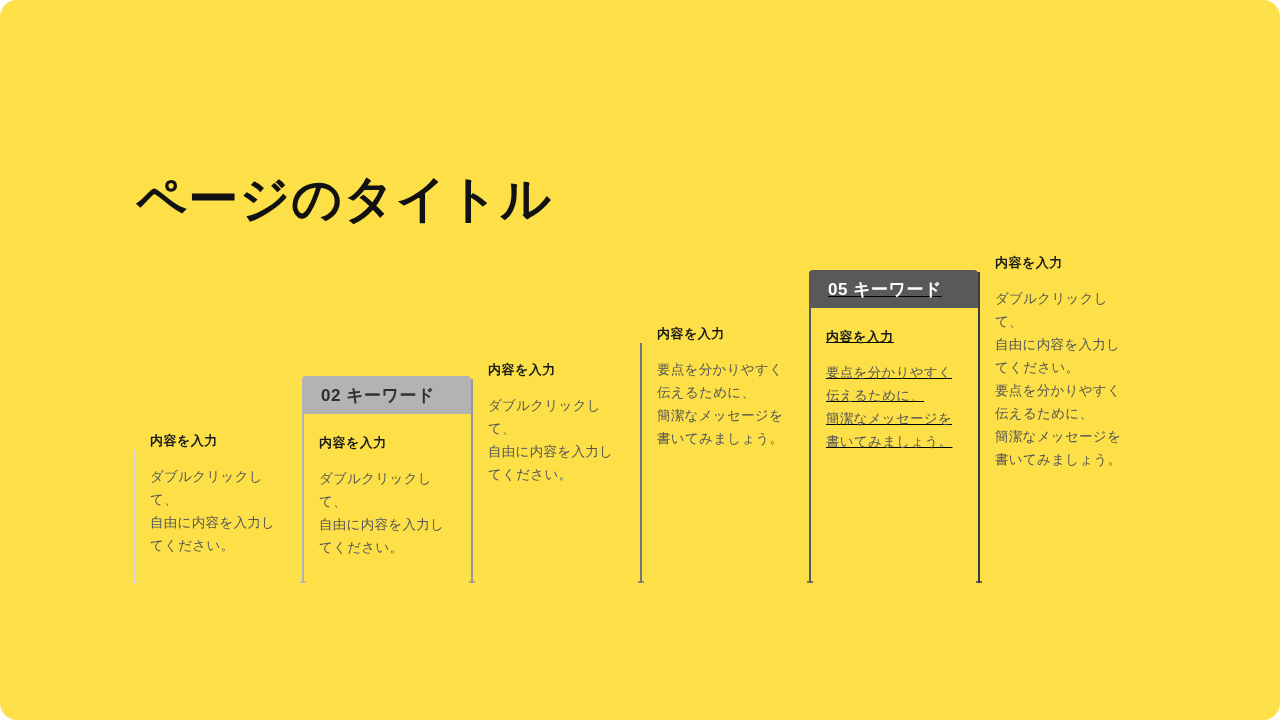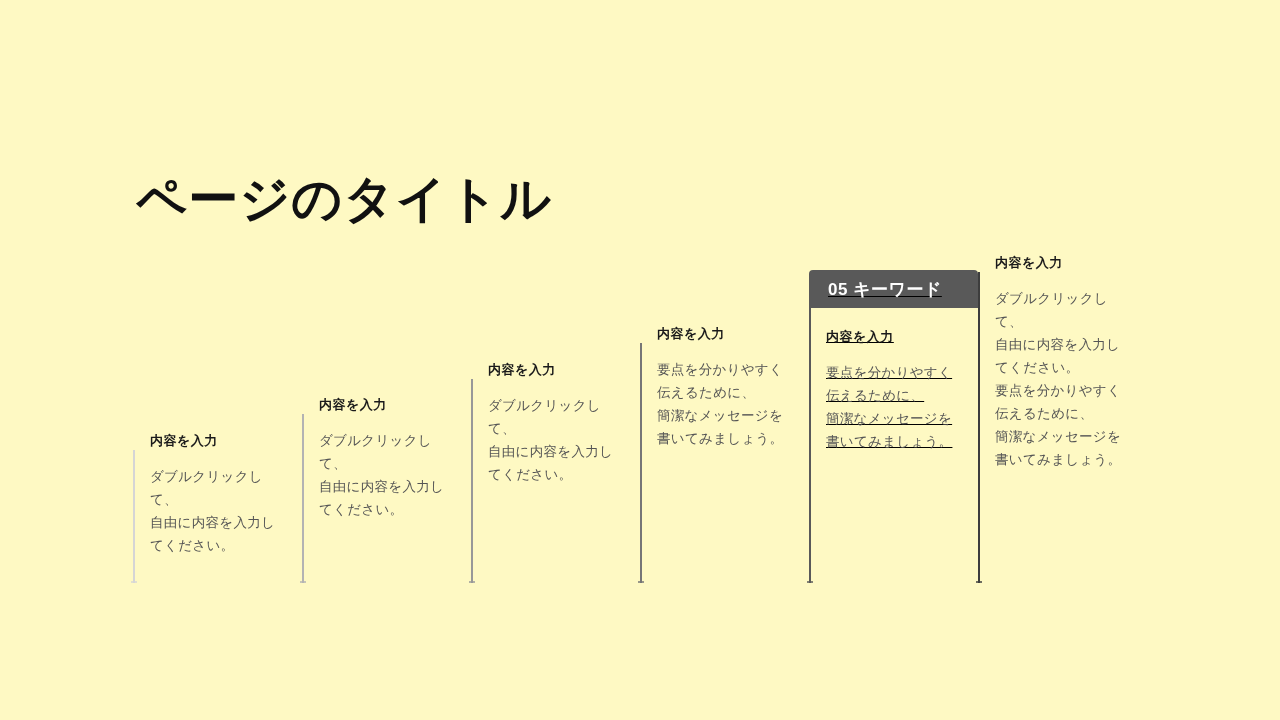--- a/index.html
+++ b/index.html
@@ -86,35 +86,38 @@
     font-size: 13.5px;
     color: #555555;
     line-height: 23px;
     letter-spacing: 0.3px;
     white-space: pre-line;
   }
 </style>
 </head>
 <body>
 
-<div class="slide" style="background: #fef9c3;">
+<div class="slide" style="background: #fde047; border-radius: 17px;">
 
   <h1 class="slide-title">ページのタイトル</h1>
 
   <div class="step step-1" style="--step-color: #d5d5d5; --step-label-color: #2e2e2e;">
     <div class="step-line"></div>
     <div class="step-body">
       <div class="step-heading">内容を入力</div>
       <div class="step-text">ダブルクリックして、
 自由に内容を入力し
 てください。</div>
     </div>
   </div>
 
   <div class="step step-2" style="--step-color: #b3b3b3; --step-label-color: #2e2e2e;">
+    <div class="step-header">
+      <span>02 キーワード</span>
+    </div>
     <div class="step-line"></div>
     <div class="step-body">
       <div class="step-heading">内容を入力</div>
       <div class="step-text">ダブルクリックして、
 自由に内容を入力し
 てください。</div>
     </div>
   </div>
 
   <div class="step step-3" style="--step-color: #989898; --step-label-color: #ffffff;">

